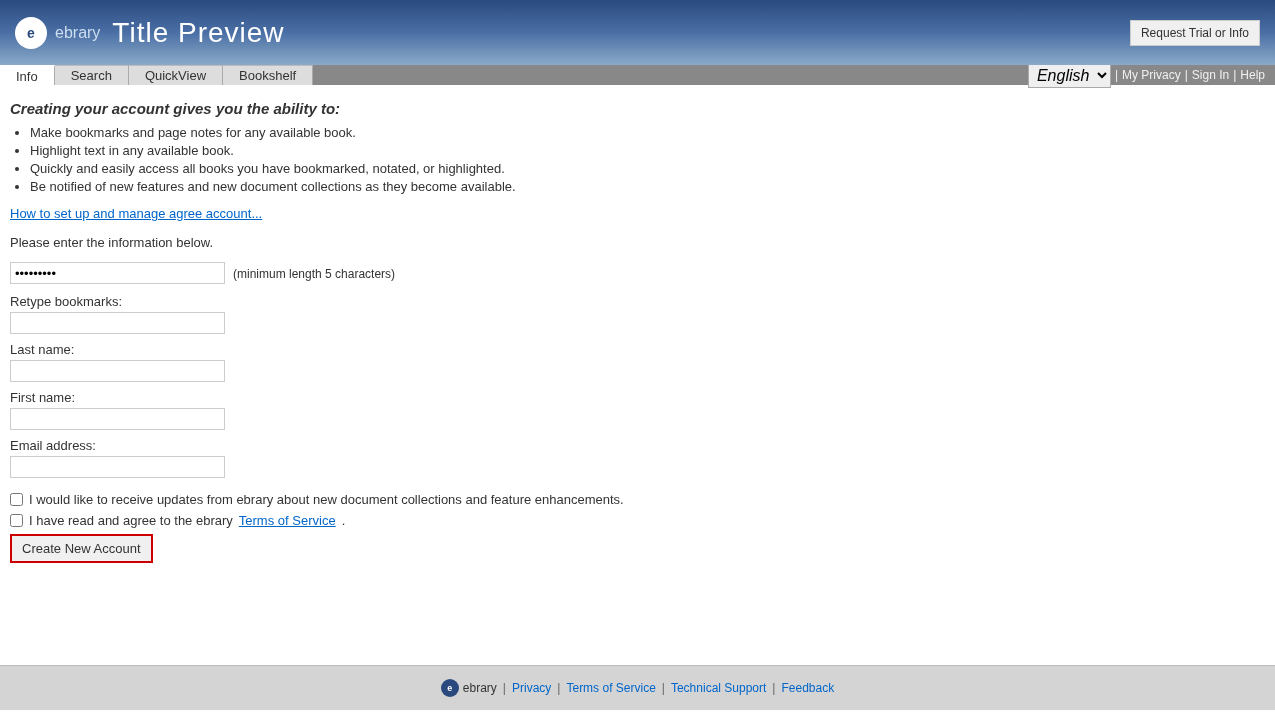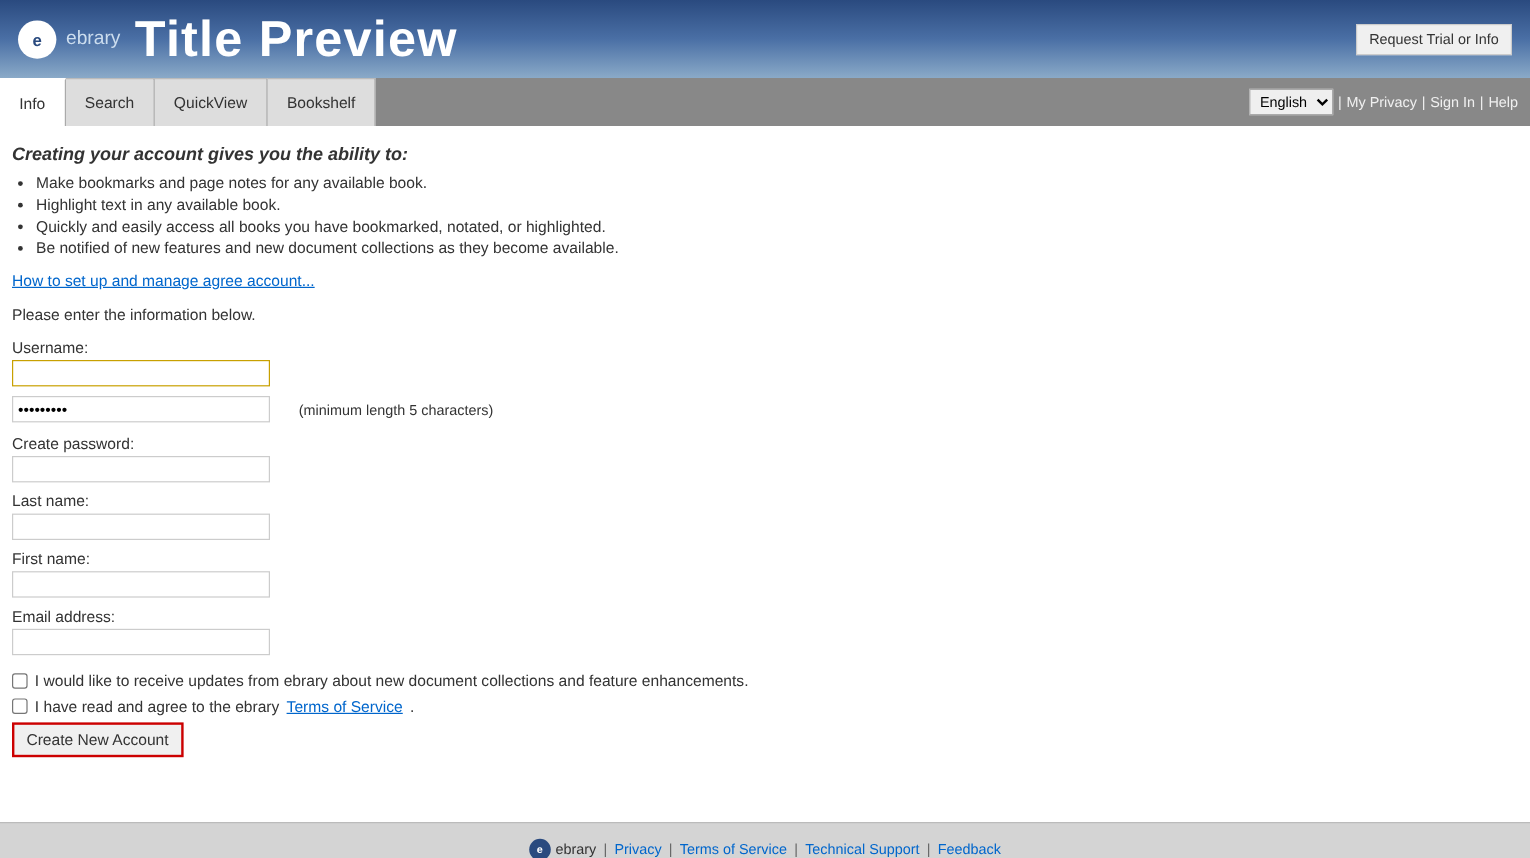--- a/index.html
+++ b/index.html
@@ -31,40 +31,40 @@
       font-weight: bold;
       font-size: 14px;
       color: #2a4a7f;
     }
     .ebrary-text {
       color: #cde;
       font-size: 16px;
     }
     .title-preview {
       color: #fff;
-      font-size: 42px;
-      font-weight: 700;
+      font-size: 28px;
+      font-weight: 400;
       letter-spacing: 1px;
       margin-left: 4px;
     }
     .header-btn {
       background: #f0f0f0;
       border: 1px solid #ccc;
       padding: 5px 10px;
       font-size: 12px;
       cursor: pointer;
       color: #333;
     }
 
     
     .navbar {
       background: #888;
       display: flex;
       align-items: stretch;
-      height: 40px;
+      height: 20px;
       justify-content: space-between;
     }
     .nav-tabs {
       display: flex;
       align-items: stretch;
     }
     .nav-tab {
       padding: 0 16px;
       display: flex;
       align-items: center;
@@ -83,22 +83,23 @@
     .nav-right {
       display: flex;
       align-items: center;
       padding-right: 10px;
       gap: 4px;
       color: #f0f0f0;
       font-size: 12px;
     }
     .lang-select {
       padding: 2px 4px;
-      font-size: 12px;
+      font-size: 16px;
       border: 1px solid #aaa;
+      font-style: italic;
     }
     .nav-right a {
       color: #f0f0f0;
       text-decoration: none;
     }
 
     
     .main {
       padding: 15px 10px;
       min-height: 580px;
@@ -152,21 +153,21 @@
       display: block;
       margin-bottom: 2px;
     }
     .form-input.username-input {
       border: 1px solid #c8a000;
       outline: none;
     }
     .form-row {
       display: flex;
       align-items: center;
-      gap: 24px;
+      gap: 8px;
       margin-bottom: 8px;
     }
     .form-row-block {
       margin-bottom: 8px;
     }
     .hint-text {
       font-size: 12px;
       color: #333;
     }
     .checkbox-row {
@@ -274,32 +275,28 @@
     <li>Make bookmarks and page notes for any available book.</li>
     <li>Highlight text in any available book.</li>
     <li>Quickly and easily access all books you have bookmarked, notated, or highlighted.</li>
     <li>Be notified of new features and new document collections as they become available.</li>
   </ul>
   <a class="link-blue help-link">How to set up and manage agree account...</a>
   <div class="enter-info">Please enter the information below.</div>
 
   <div class="form-section">
 
-    <div class="form-row-block">
-      <label class="form-label">Username:</label>
-      <input type="text" class="form-input username-input" style="">
-    </div>
 
     <div class="form-row">
       <input type="password" class="form-input" value="johnysgtr" style="">
       <span class="hint-text">(minimum length 5 characters)</span>
     </div>
 
     <div class="form-row-block">
-      <label class="form-label">Create password:</label>
+      <label class="form-label">Retype bookmarks:</label>
       <input type="password" class="form-input" style="">
     </div>
 
     <div class="form-row-block">
       <label class="form-label">Last name:</label>
       <input type="text" class="form-input" style="">
     </div>
 
     <div class="form-row-block">
       <label class="form-label">First name:</label>

